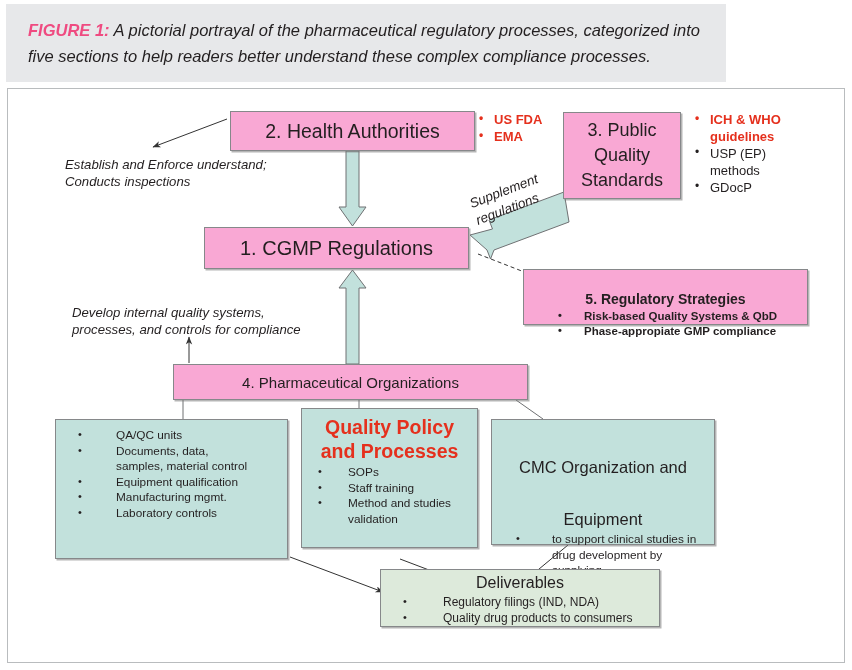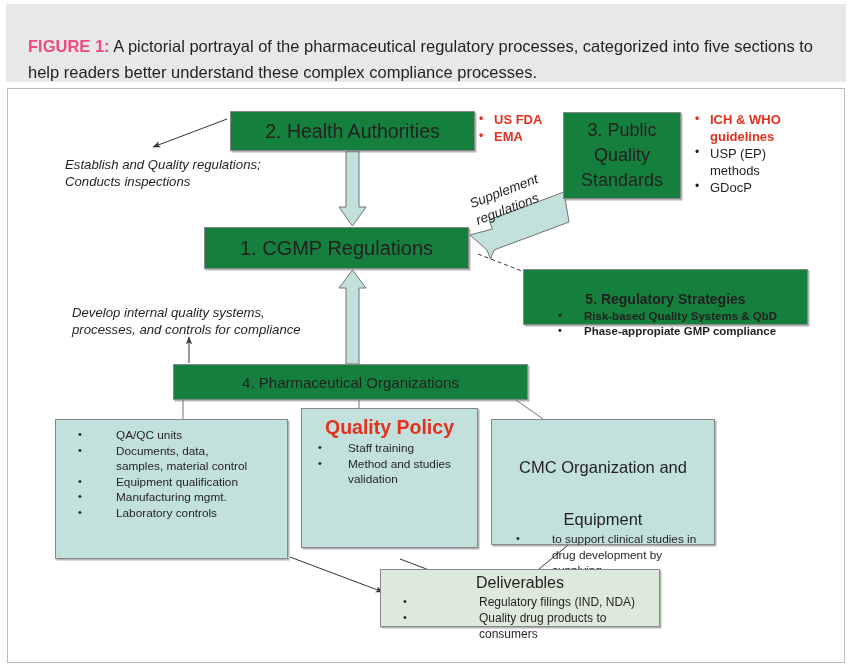--- a/index.html
+++ b/index.html
@@ -15,24 +15,25 @@
   #page {
     position: relative;
     width: 852px; height: 670px;
     background: #ffffff;
   }
 
   
   .caption-band {
     position: absolute;
     left: 6px; top: 4px;
-    width: 840px; height: 78px;
+    width: 720px; height: 78px;
     background: #e7e8ea;
     box-sizing: border-box;
-    padding: 29px 20px 0 22px;
+    padding: 13px 20px 0 22px;
+    font-style: italic;
   }
   .caption-text {
     font-size: 16.5px;
     line-height: 26px;
     color: #231f20;
     font-weight: 400;
   }
   .caption-label {
     color: #ef4b81;
     font-weight: bold;
@@ -54,21 +55,21 @@
     width: 836px; height: 573px;
   }
 
   
   .node {
     position: absolute;
     box-sizing: border-box;
     border: 1px solid #86888a;
     box-shadow: 1.5px 1.5px 0 rgba(120,120,120,0.55);
   }
-  .yellow { background: #15803d; }
+  .yellow { background: #f9a8d4; }
   .teal   { background: #c2e1dc; }
   .green  { background: #ddeadb; }
 
   .node-title {
     text-align: center;
     color: #231f20;
   }
   .node-title.red { color: #e5301d; }
 
   
@@ -161,21 +162,21 @@
 
   
   #box-deliv {
     left: 372px; top: 480px; width: 280px; height: 58px;
     padding-top: 3px;
   }
   #box-deliv .node-title { font-size: 16px; line-height: 20px; }
   #box-deliv ul { margin: 1px 0 0 0; padding: 0; list-style: none; }
   #box-deliv li {
     font-size: 12px; line-height: 16px; color: #231f20;
-    position: relative; padding-left: 98px;
+    position: relative; padding-left: 62px;
   }
   #box-deliv li::before {
     content: "\2022"; position: absolute; left: 22px; top: -1px; font-size: 11px;
   }
 
   
   .side-list { position: absolute; }
   .side-list ul { margin: 0; padding: 0; list-style: none; }
   .side-list li {
     position: relative; padding-left: 15px;
@@ -307,21 +308,23 @@
         <li><span>QA/QC units</span></li>
         <li><span>Documents, data,</span><span class="cont">samples, material control</span></li>
         <li><span>Equipment qualification</span></li>
         <li><span>Manufacturing mgmt.</span></li>
         <li><span>Laboratory controls</span></li>
       </ul>
     </div>
 
     <div class="node teal teal-box" id="box-qp">
       <div class="node-title red">Quality Policy</div>
-      <ul>
+      <div class="node-title red">and Processes</div>
+      <ul>
+        <li><span>SOPs</span></li>
         <li><span>Staff training</span></li>
         <li><span>Method and studies</span><span class="cont">validation</span></li>
       </ul>
     </div>
 
     <div class="node teal teal-box" id="box-cmc">
       <div class="node-title">CMC Organization and</div>
       <div class="node-title">Equipment</div>
       <ul>
         <li><span>to support clinical studies in</span><span class="cont">drug development by supplying</span><span class="cont">CTM</span></li>
@@ -330,21 +333,21 @@
 
     <div class="node green" id="box-deliv">
       <div class="node-title">Deliverables</div>
       <ul>
         <li>Regulatory filings (IND, NDA)</li>
         <li>Quality drug products to consumers</li>
       </ul>
     </div>
 
     <div class="annot" id="annot-establish">
-      <div>Establish and Quality regulations;</div>
+      <div>Establish and Enforce understand;</div>
       <div>Conducts inspections</div>
     </div>
 
     <div class="annot" id="annot-develop">
       <div>Develop internal quality systems,</div>
       <div>processes, and controls for compliance</div>
     </div>
 
     <div id="annot-supplement">
       <div>Supplement</div>

